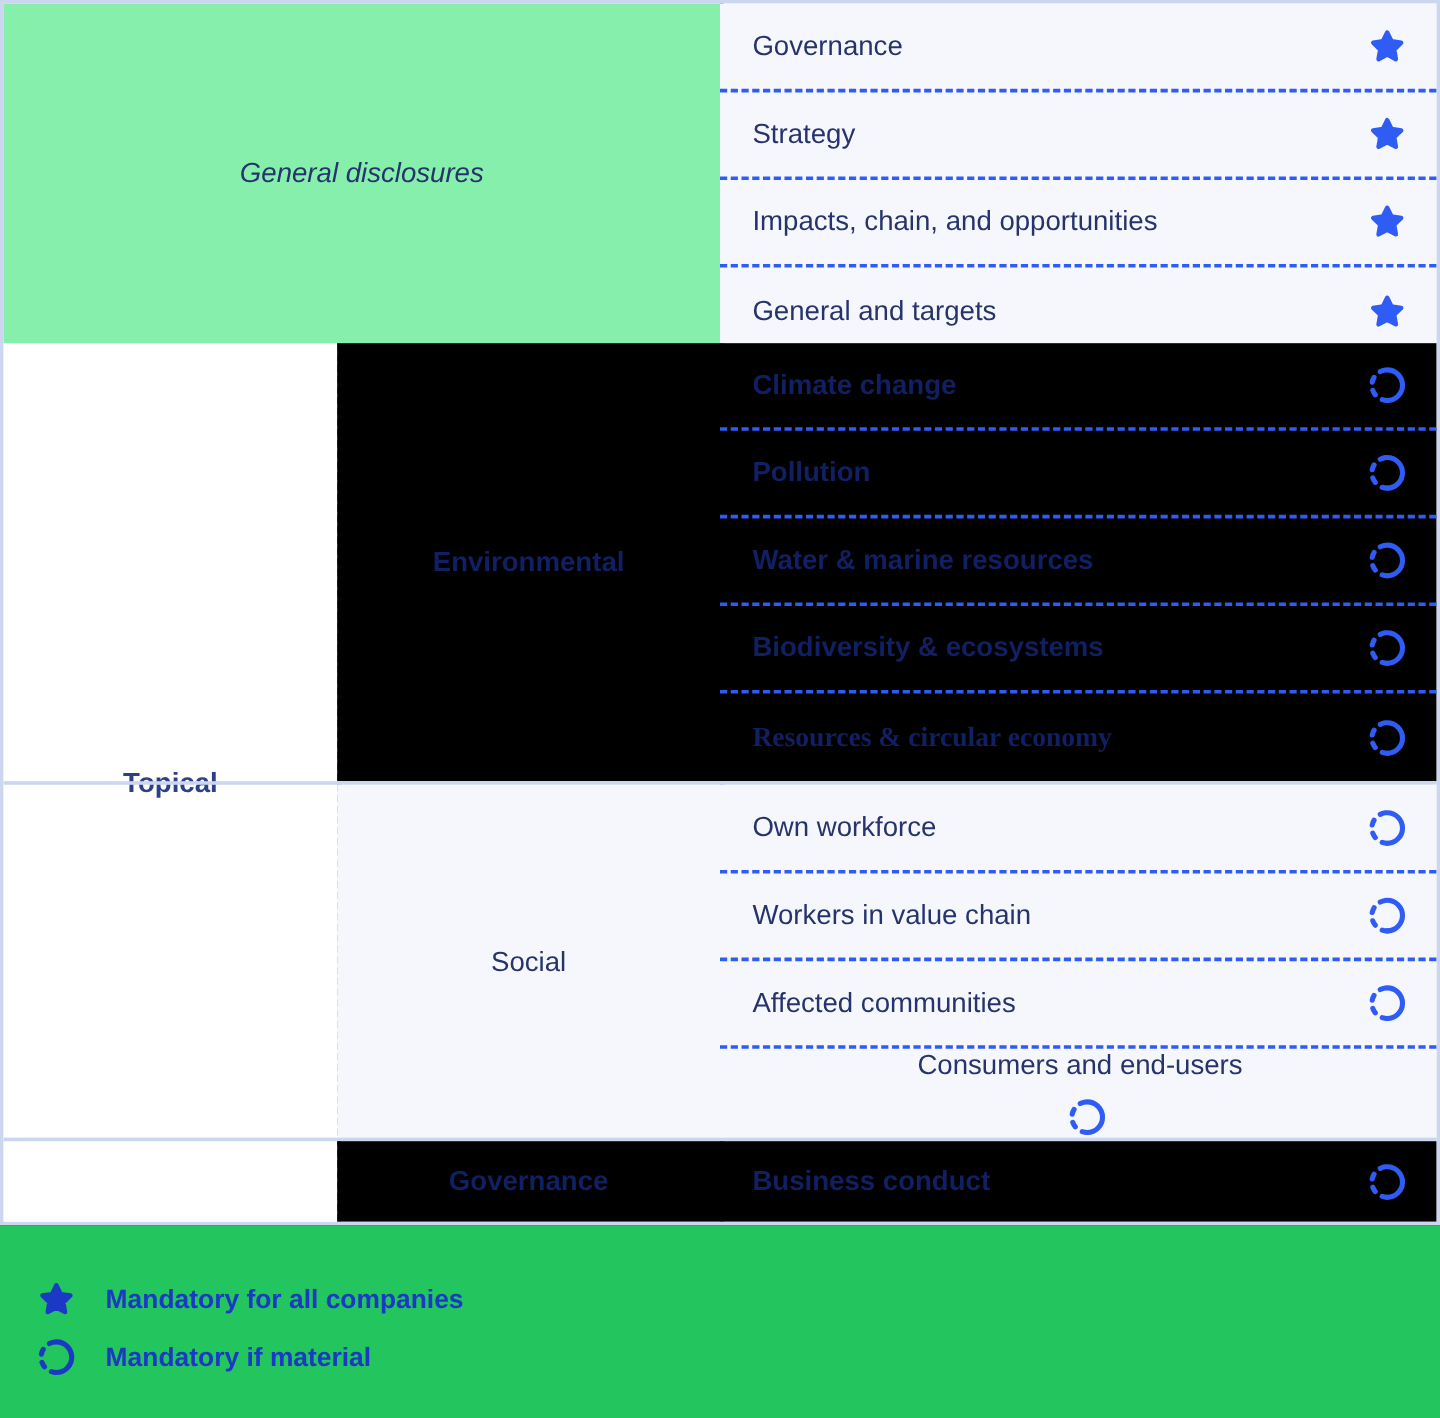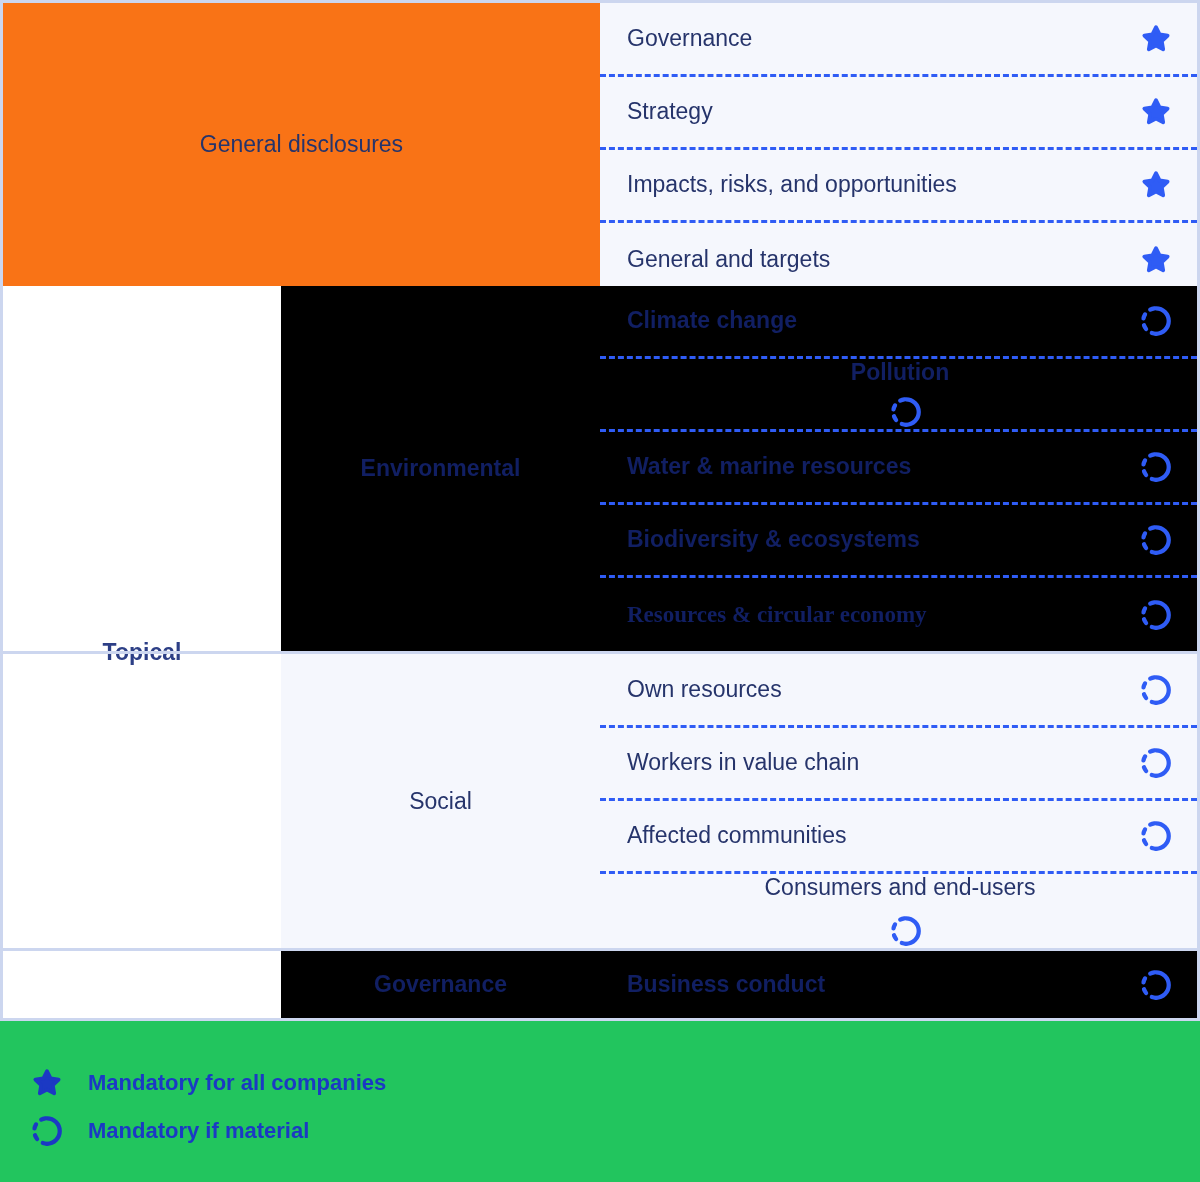--- a/index.html
+++ b/index.html
@@ -49,21 +49,22 @@
     top: 0;
     bottom: 0;
     width: 278px;
     display: flex;
     align-items: center;
     justify-content: center;
     text-align: center;
   }
   .band-general .cell-group {
     width: 597px;
-    background: #f97316;
+    background: #86efac;
+    font-style: italic;
   }
   .band-general .cell-group .grp-label {
     font-size: 23px;
     font-weight: 400;
     color: #26346b;
   }
 
   .band-topical .cell-group {
     background: #ffffff;
   }
@@ -209,21 +210,21 @@
           </div>
           <div class="topic-row" style="height: 73px;">
             <span class="topic-label">Strategy</span>
             <span class="topic-icon" title="Mandatory for all companies">
               <svg width="34" height="34" viewBox="0 0 24 24" aria-hidden="true">
                 <path fill="#2f5cf5" stroke="#2f5cf5" stroke-width="2.6" stroke-linejoin="round" d="M12 3.6l2.55 5.17 5.7.83-4.12 4.02.97 5.68L12 16.62l-5.1 2.68.97-5.68L3.75 9.6l5.7-.83z"></path>
               </svg>
             </span>
           </div>
           <div class="topic-row" style="height: 73px;">
-            <span class="topic-label">Impacts, risks, and opportunities</span>
+            <span class="topic-label">Impacts, chain, and opportunities</span>
             <span class="topic-icon" title="Mandatory for all companies">
               <svg width="34" height="34" viewBox="0 0 24 24" aria-hidden="true">
                 <path fill="#2f5cf5" stroke="#2f5cf5" stroke-width="2.6" stroke-linejoin="round" d="M12 3.6l2.55 5.17 5.7.83-4.12 4.02.97 5.68L12 16.62l-5.1 2.68.97-5.68L3.75 9.6l5.7-.83z"></path>
               </svg>
             </span>
           </div>
           <div class="topic-row" style="height: 73px;">
             <span class="topic-label">General and targets</span>
             <span class="topic-icon" title="Mandatory for all companies">
               <svg width="34" height="34" viewBox="0 0 24 24" aria-hidden="true">
@@ -249,21 +250,21 @@
       <div class="topic-col theme-dark" id="env-topics" style="top:0;height:365px;">
           <div class="topic-row" style="height: 73px;">
             <span class="topic-label">Climate change</span>
             <span class="topic-icon" title="Mandatory if material">
               <svg width="34" height="34" viewBox="0 0 32 32" aria-hidden="true">
                 <path d="M16 4 A12 12 0 0 1 16 28" fill="none" stroke="#2f5cf5" stroke-width="4" stroke-linecap="round"></path>
                 <path d="M16 28 A12 12 0 0 1 16 4" fill="none" stroke="#2f5cf5" stroke-width="4" stroke-linecap="round" stroke-dasharray="4 6.6"></path>
               </svg>
             </span>
           </div>
-          <div class="topic-row" style="height: 73px; flex-direction: column;">
+          <div class="topic-row" style="height: 73px;">
             <span class="topic-label">Pollution</span>
             <span class="topic-icon" title="Mandatory if material">
               <svg width="34" height="34" viewBox="0 0 32 32" aria-hidden="true">
                 <path d="M16 4 A12 12 0 0 1 16 28" fill="none" stroke="#2f5cf5" stroke-width="4" stroke-linecap="round"></path>
                 <path d="M16 28 A12 12 0 0 1 16 4" fill="none" stroke="#2f5cf5" stroke-width="4" stroke-linecap="round" stroke-dasharray="4 6.6"></path>
               </svg>
             </span>
           </div>
           <div class="topic-row" style="height: 73px;">
             <span class="topic-label">Water &amp; marine resources</span>
@@ -293,21 +294,21 @@
             </span>
           </div>
         </div>
       <div class="hsep" style="top:365px;"></div>
 
       <div class="cat-col theme-light" style="top:368px;height:294px;">
         <span class="cat-label">Social</span>
       </div>
       <div class="topic-col theme-light" id="soc-topics" style="top:368px;height:294px;">
           <div class="topic-row" style="height: 74px;">
-            <span class="topic-label">Own resources</span>
+            <span class="topic-label">Own workforce</span>
             <span class="topic-icon" title="Mandatory if material">
               <svg width="34" height="34" viewBox="0 0 32 32" aria-hidden="true">
                 <path d="M16 4 A12 12 0 0 1 16 28" fill="none" stroke="#2f5cf5" stroke-width="4" stroke-linecap="round"></path>
                 <path d="M16 28 A12 12 0 0 1 16 4" fill="none" stroke="#2f5cf5" stroke-width="4" stroke-linecap="round" stroke-dasharray="4 6.6"></path>
               </svg>
             </span>
           </div>
           <div class="topic-row" style="height: 73px;">
             <span class="topic-label">Workers in value chain</span>
             <span class="topic-icon" title="Mandatory if material">

